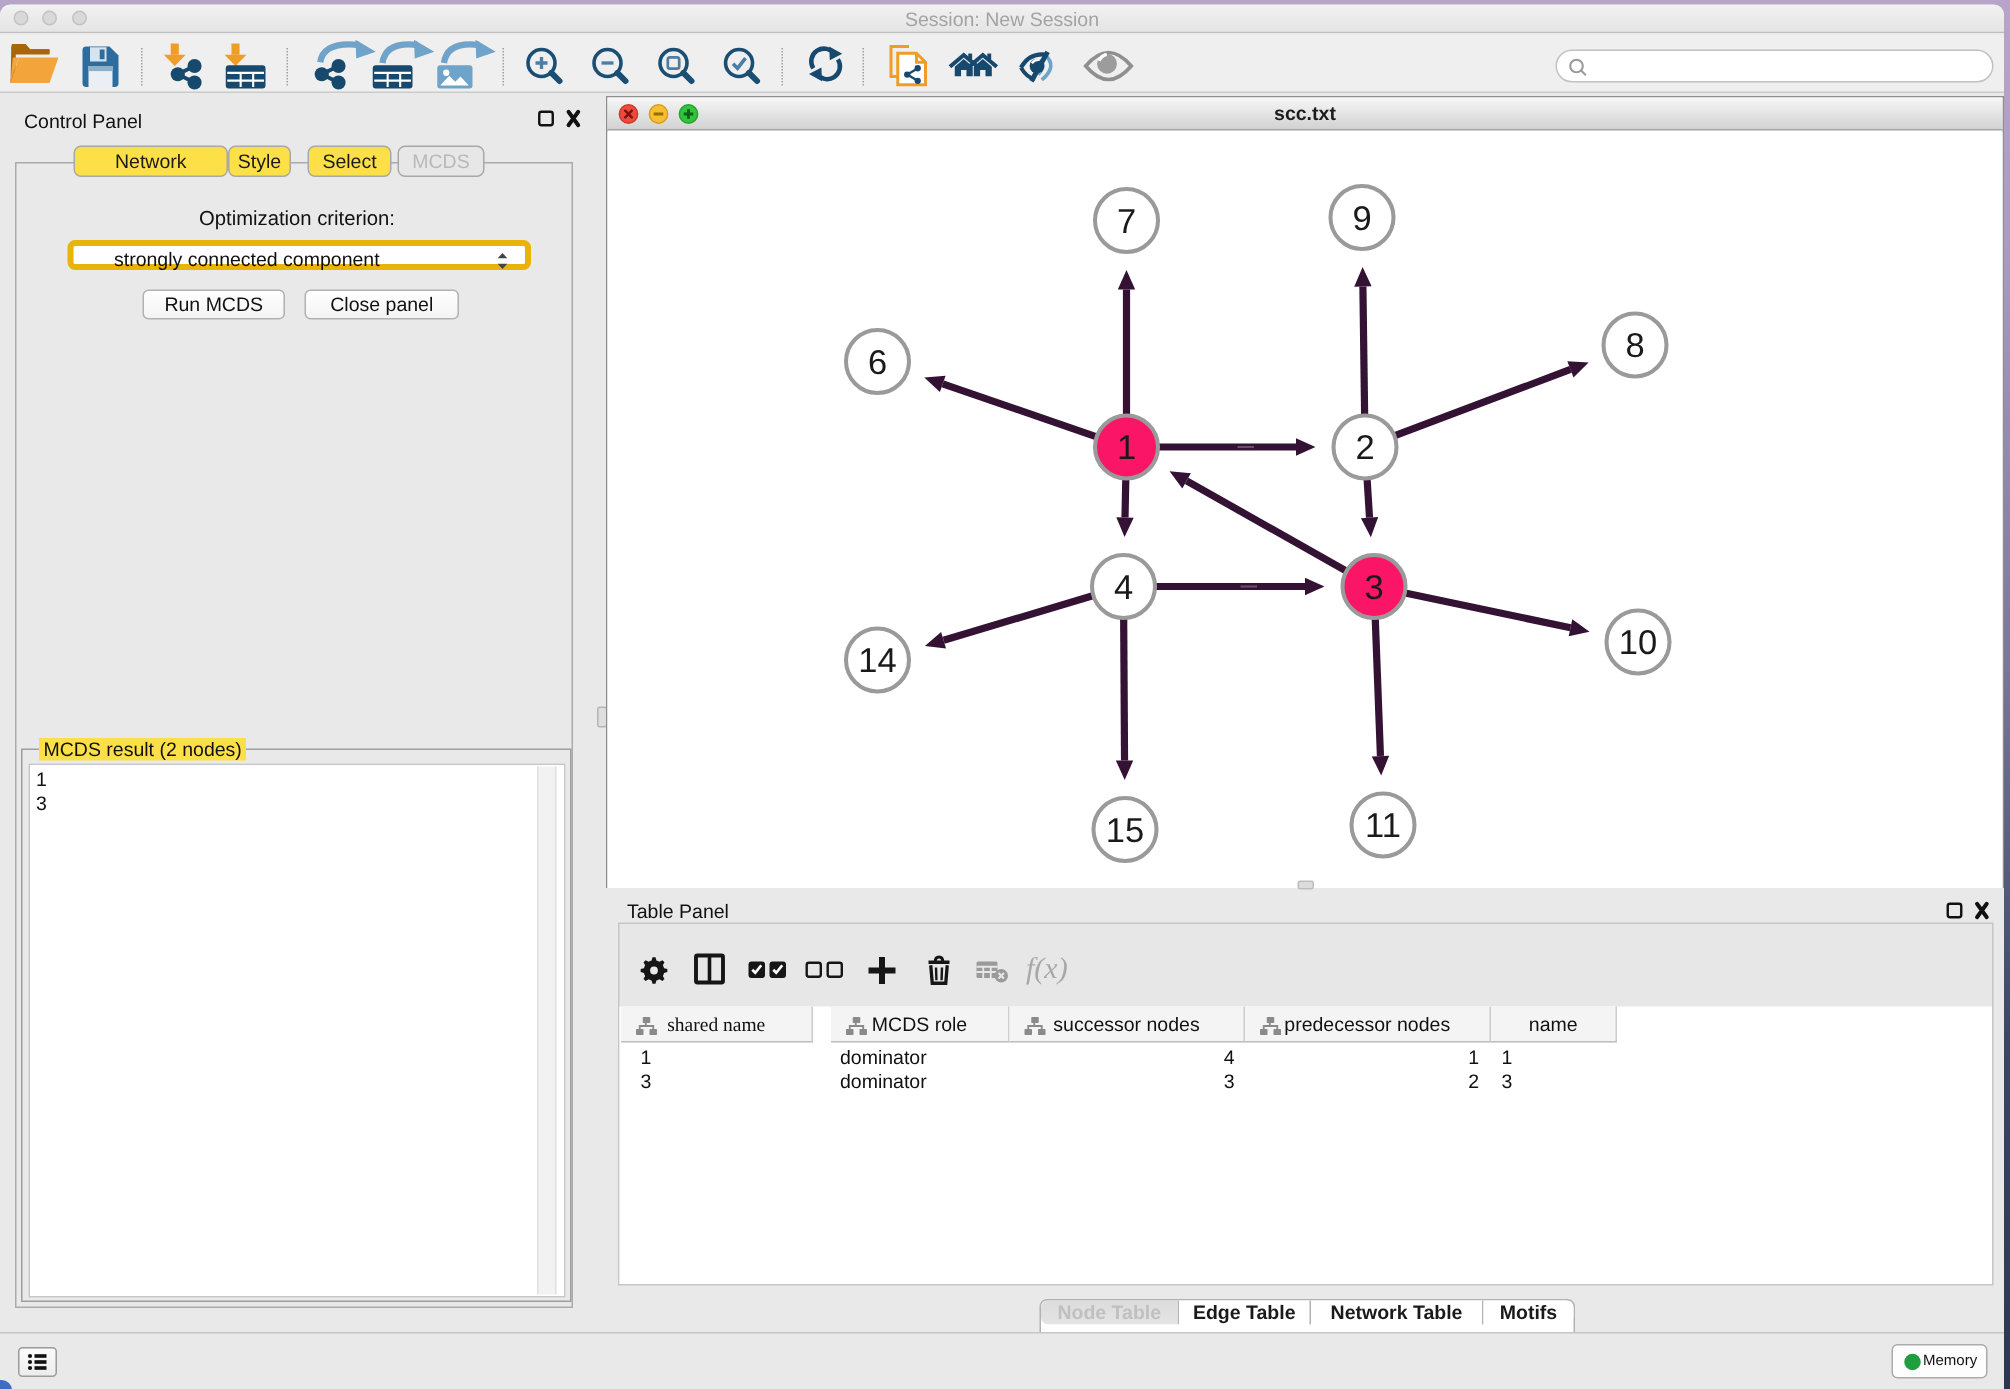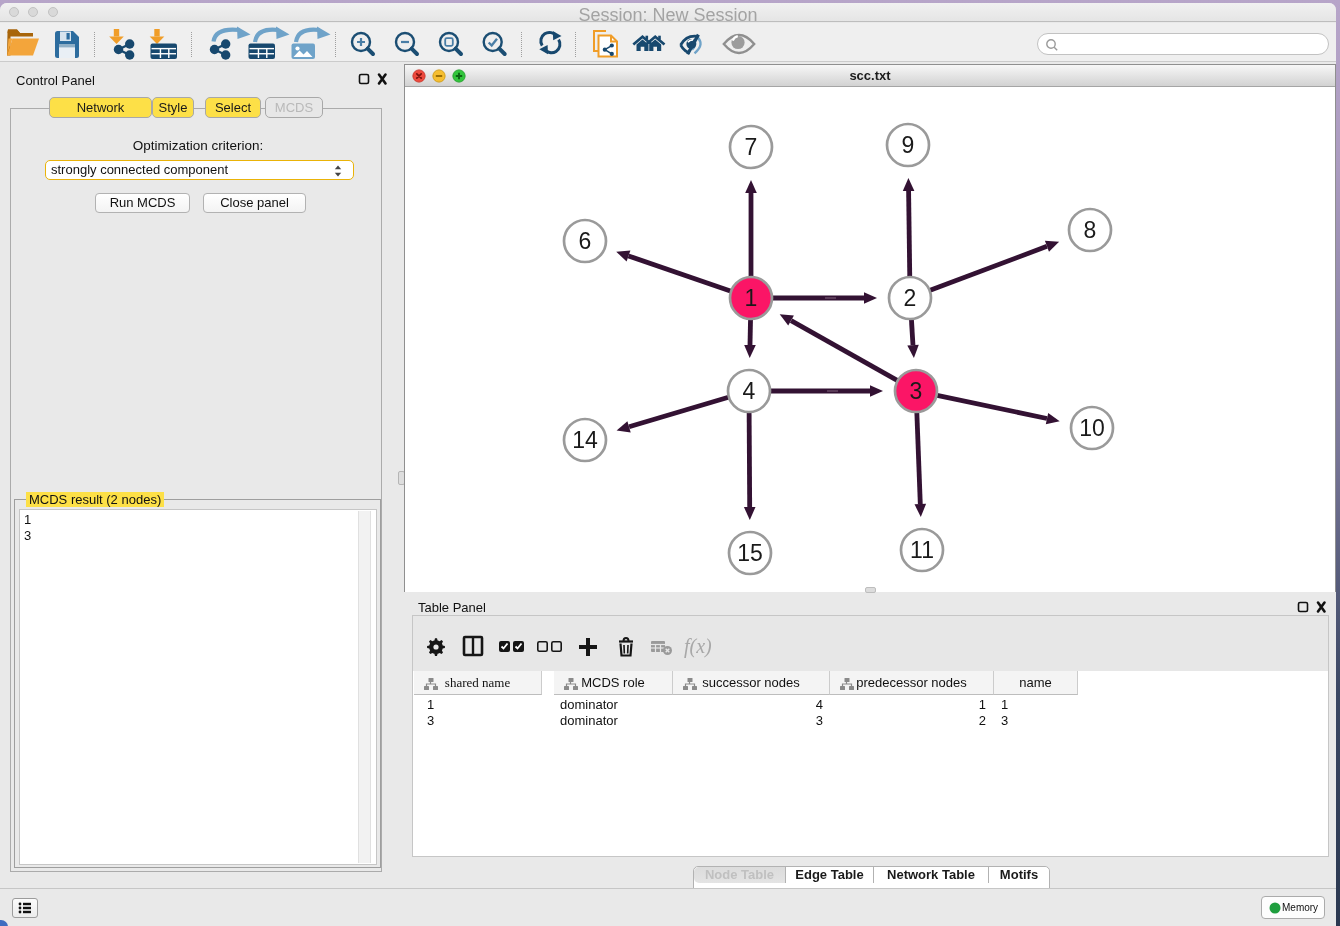--- a/index.html
+++ b/index.html
@@ -6,41 +6,41 @@
 html,body { width:1340px; height:926px; overflow:hidden; }
 body { font-family:"Liberation Sans", sans-serif; position:relative;
   background:linear-gradient(180deg,#b7a5c9 0%,#ab9bc0 18%,#7a7799 48%,#3a4763 75%,#2b3850 100%); }
 .abs { position:absolute; }
 #win { position:absolute; left:0; top:3px; width:1336px; height:923px;
   background:#e9e9e9; border-radius:7px 7px 0 0; }
 #titlebar { position:absolute; left:0; top:3px; width:1336px; height:19px;
   background:linear-gradient(#f1f1f1,#e5e5e5); border-bottom:1px solid #bdbdbd;
   border-radius:7px 7px 0 0; }
 #titlebar .title { position:absolute; left:0; right:0; top:2px; text-align:center;
-  font-size:18px; color:#a3a3a3; }
+  font-size:13px; color:#a3a3a3; }
 .tl { position:absolute; top:4px; width:10px; height:10px; border-radius:50%;
   background:#d9d9d9; border:1px solid #c2c2c2; }
 #toolbar { position:absolute; left:0; top:23px; width:1336px; height:39px;
   background:#efefef; border-bottom:1px solid #cbcbcb; }
 .tbsep { position:absolute; top:9px; height:25px; width:0;
   border-left:1px dotted #9f9f9f; }
 #searchbox { position:absolute; left:1037px; top:33px; width:292px; height:22px;
   background:#fff; border:1px solid #c2c2c2; border-radius:11px; }
 
 #cp-title { position:absolute; left:16px; top:73px; font-size:13px; color:#111; }
 #cp-box { position:absolute; left:10px; top:108px; width:372px; height:764px;
   border:1px solid #ababab; background:#e9e9e9; }
 .tab { position:absolute; top:97px; height:21px; background:#fde047; border:1px solid #a8a8a8;
   font-size:13px; color:#1a1a1a; text-align:center; line-height:19px; border-radius:5px; }
 .tab.sel { background:#e7e7e7; color:#b9b9b9; }
 #opt-label { position:absolute; left:0; top:138px; width:396px; text-align:center;
   font-size:13.5px; color:#111; }
 #opt-select { position:absolute; left:45px; top:160px; width:309px; height:20px;
-  background:#fff; border:1px solid #eab308; border-radius:5px;
-  font-size:13px; color:#111; line-height:18px; padding-left:5px; }
+  background:#fff; border:4px solid #eab308; border-radius:5px;
+  font-size:13px; color:#111; line-height:18px; padding-left:27px; }
 .btn { position:absolute; top:193px; height:20px; background:linear-gradient(#ffffff,#f3f3f3);
   border:1px solid #b2b2b2; border-radius:4px; font-size:13px; color:#111;
   text-align:center; line-height:18px; }
 #fieldset { position:absolute; left:14px; top:499px; width:367px; height:369px;
   border:1px solid #9e9e9e; }
 #fieldset-label { position:absolute; left:26px; top:492px; background:#fde047;
   font-size:13px; color:#111; padding:0 3px; }
 #mcds-inner { position:absolute; left:19px; top:509px; width:358px; height:356px;
   background:#fff; border:1px solid #c6c6c6; font-size:13px; color:#111; }
 #mcds-scroll { position:absolute; right:5px; top:1px; bottom:1px; width:13px;

